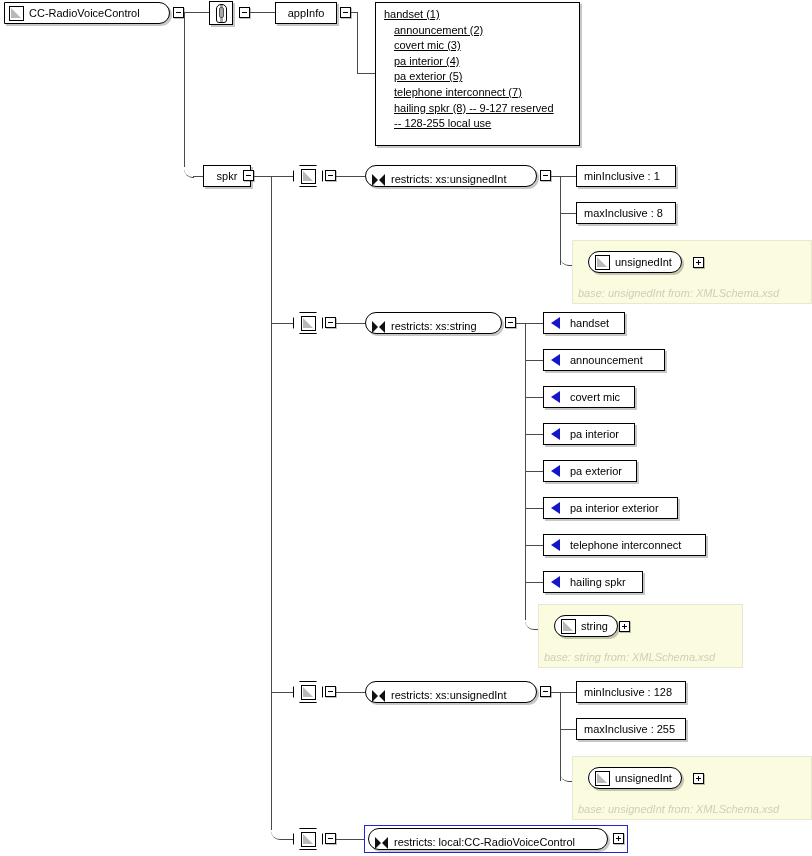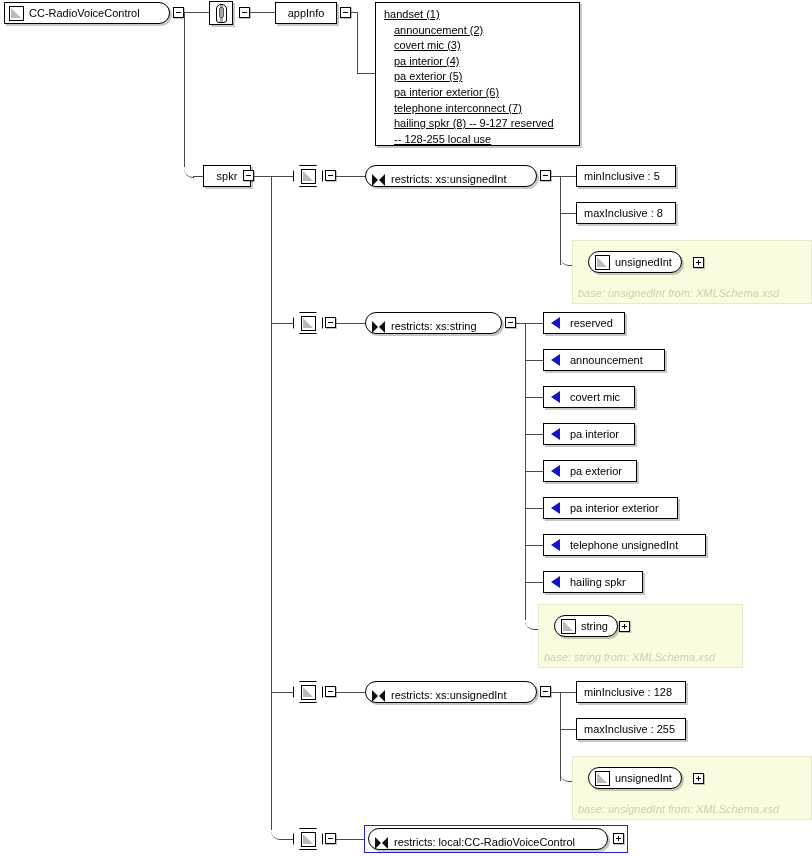--- a/index.html
+++ b/index.html
@@ -244,21 +244,20 @@
   <div class="line hline" style="left:351px; top:12px; width:7px;"></div>
   <div class="line vline" style="left:357px; top:12px; height:62px;"></div>
   <div class="line hline" style="left:357px; top:73px; width:18px;"></div>
 
   <div class="doc-box" style="left:375px; top:2px; width:205px; height:144px;text-decoration:underline;">
     <div class="l0">handset (1)</div>
     <div class="l1">announcement (2)</div>
     <div class="l1">covert mic (3)</div>
     <div class="l1">pa interior (4)</div>
     <div class="l1">pa exterior (5)</div>
-    <div class="l1">pa interior exterior (6)</div>
     <div class="l1">telephone interconnect (7)</div>
     <div class="l1">hailing spkr (8) -- 9-127 reserved</div>
     <div class="l1">-- 128-255 local use</div>
   </div>
 
   <div class="line vline" style="left:184px; top:12px; height:155px;"></div>
   <div class="elbow" style="left:184px; top:158px; width:10px; height:19px; border-left:0;"></div>
   <div class="line hline" style="left:193px; top:176px; width:10px;"></div>
 
   <div class="node rect" style="left:203px; top:165px; width:48px; justify-content:center;">
@@ -280,21 +279,21 @@
     <span class="icon-restricts"></span>
     <span class="lbl">restricts: xs:unsignedInt</span>
   </div>
   <div class="exp" style="left:540px; top:170px;"></div>
 
   <div class="line hline" style="left:551px; top:176px; width:10px;"></div>
   <div class="line vline" style="left:560px; top:176px; height:89px;"></div>
 
   <div class="line hline" style="left:560px; top:176px; width:16px;"></div>
   <div class="node rect" style="left:576px; top:165px; width:100px;">
-    <span class="lbl">minInclusive : 5</span>
+    <span class="lbl">minInclusive : 1</span>
   </div>
 
   <div class="line hline" style="left:560px; top:213px; width:16px;"></div>
   <div class="node rect" style="left:576px; top:202px; width:100px;">
     <span class="lbl">maxInclusive : 8</span>
   </div>
 
   <div class="elbow" style="left:560px; top:246px; width:18px; height:19px; border-left:0;"></div>
   <div class="line hline" style="left:577px; top:264px; width:10px;"></div>
 
@@ -319,21 +318,21 @@
     <span class="lbl">restricts: xs:string</span>
   </div>
   <div class="exp" style="left:505px; top:317px;"></div>
 
   <div class="line hline" style="left:516px; top:323px; width:10px;"></div>
   <div class="line vline" style="left:525px; top:323px; height:297px;"></div>
 
   <div class="line hline" style="left:525px; top:323px; width:18px;"></div>
   <div class="node rect" style="left:543px; top:312px; width:82px;">
     <span class="icon-enum"></span>
-    <span class="lbl">reserved</span>
+    <span class="lbl">handset</span>
   </div>
 
   <div class="line hline" style="left:525px; top:360px; width:18px;"></div>
   <div class="node rect" style="left:543px; top:349px; width:122px;">
     <span class="icon-enum"></span>
     <span class="lbl">announcement</span>
   </div>
 
   <div class="line hline" style="left:525px; top:397px; width:18px;"></div>
   <div class="node rect" style="left:543px; top:386px; width:92px;">
@@ -355,21 +354,21 @@
 
   <div class="line hline" style="left:525px; top:508px; width:18px;"></div>
   <div class="node rect" style="left:543px; top:497px; width:135px;">
     <span class="icon-enum"></span>
     <span class="lbl">pa interior exterior</span>
   </div>
 
   <div class="line hline" style="left:525px; top:545px; width:18px;"></div>
   <div class="node rect" style="left:543px; top:534px; width:163px;">
     <span class="icon-enum"></span>
-    <span class="lbl">telephone unsignedInt</span>
+    <span class="lbl">telephone interconnect</span>
   </div>
 
   <div class="line hline" style="left:525px; top:582px; width:18px;"></div>
   <div class="node rect" style="left:543px; top:571px; width:100px;">
     <span class="icon-enum"></span>
     <span class="lbl">hailing spkr</span>
   </div>
 
   <div class="elbow" style="left:525px; top:610px; width:18px; height:19px; border-left:0;"></div>
   <div class="line hline" style="left:542px; top:628px; width:8px;"></div>

